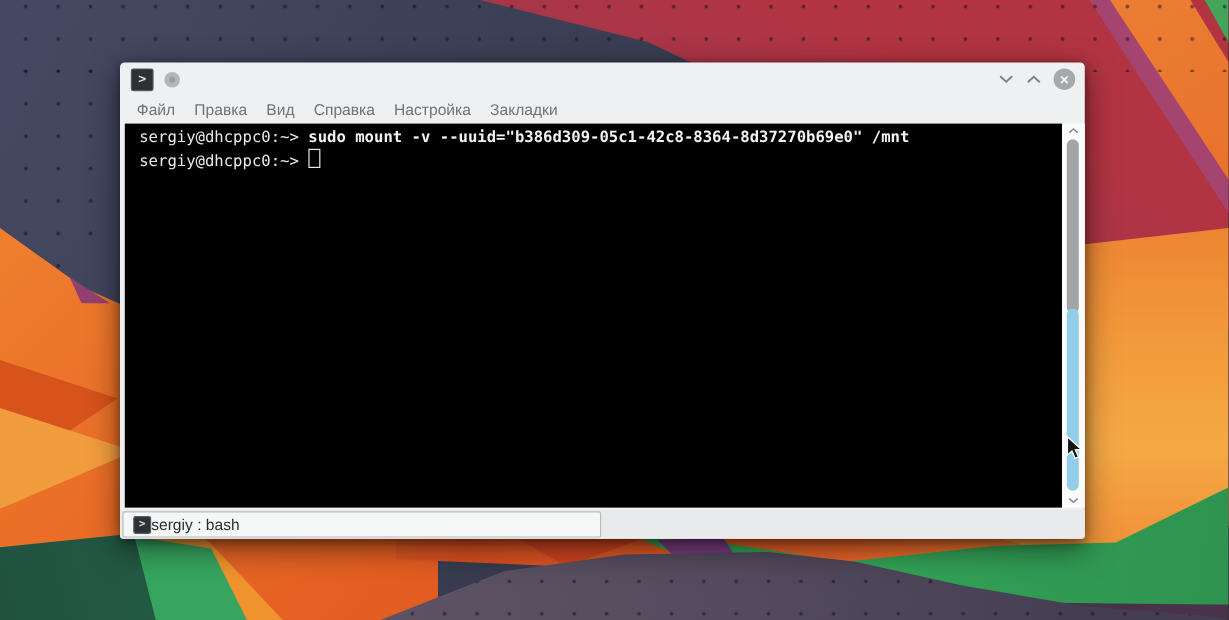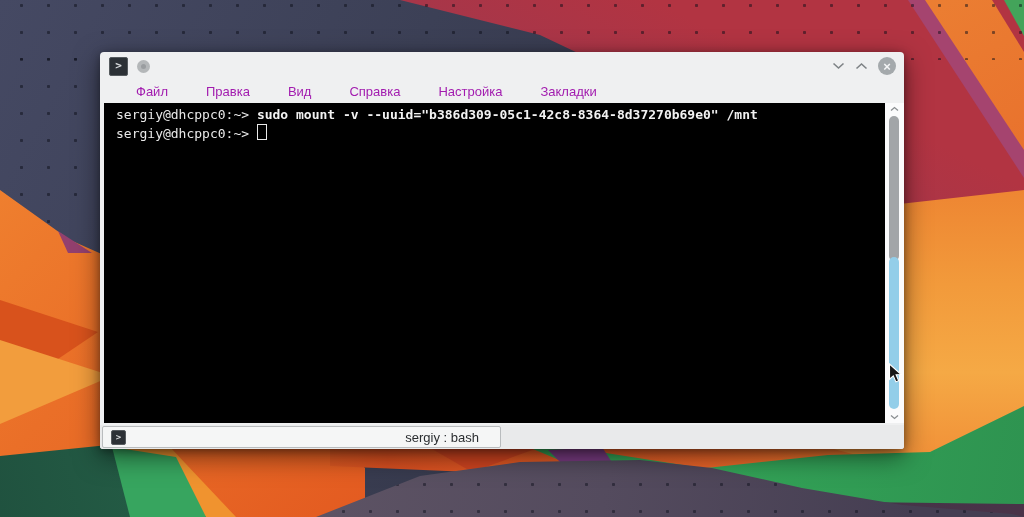--- a/index.html
+++ b/index.html
@@ -53,39 +53,39 @@
             line-height:16px;text-align:center;margin-left:1px;}
   .pin-btn{width:13px;height:13px;border-radius:50%;background:#b4b7b9;margin-left:9px;}
   .pin-btn::after{content:"";display:block;width:5px;height:5px;border-radius:50%;background:#9a9da0;margin:4px auto 0;}
   .wtitle{position:absolute;left:0;right:0;text-align:center;color:#a6a8aa;font-size:13px;pointer-events:none;}
   .controls{margin-left:auto;display:flex;align-items:center;gap:10px;}
   .ctrl{display:flex;align-items:center;justify-content:center;}
   .ctrl svg{display:block;}
   .close-btn{width:18px;height:18px;border-radius:50%;background:#a4a9ac;color:#f4f5f6;
              font-size:13px;font-weight:bold;line-height:17px;text-align:center;}
   .menubar{height:23px;flex:none;display:flex;align-items:center;padding-left:6px;}
-  .menu-item{font-size:13px;color:#a21caf;padding:0 8px;margin-left:22px;}
+  .menu-item{font-size:13px;color:#737373;padding:0 8px;}
   .term-row{height:320px;flex:none;display:flex;margin:0 0 2px 4px;}
   .term-screen{flex:1;background:#000;padding:3px 0 0 12px;overflow:hidden;}
   .term-line{white-space:pre;font-family:"DejaVu Sans Mono",monospace;font-size:13px;
              line-height:18px;color:#e9e9e9;}
   .t-cmd{font-weight:bold;color:#f2f2f2;}
   .t-cursor{display:inline-block;width:8px;height:14px;border:1px solid #e9e9e9;vertical-align:-2px;}
   .term-scroll{width:19px;flex:none;position:relative;background:#fbfbfc;}
   .scroll-track{position:absolute;left:4px;width:10px;top:13px;height:145px;background:#a2a5a8;border-radius:5px;}
   .scroll-thumb{position:absolute;left:4px;width:10px;top:154px;height:152px;background:#93cee9;border-radius:5px;}
   .scroll-arrow{position:absolute;left:5px;}
   .scroll-arrow.up{top:3px;} .scroll-arrow.down{bottom:3px;}
   .tabbar{height:24px;flex:none;position:relative;background:#e9eaeb;border-radius:0 0 3px 3px;}
   .tab{position:absolute;left:2px;top:1px;bottom:1px;width:397px;background:#f5f6f6;
        border:1px solid #b9bcbe;border-radius:2px;display:flex;align-items:center;}
   .tab-icon{width:13px;height:13px;background:#2c3136;border:1px solid #565b5f;border-radius:2px;
             color:#d8dbdd;font-family:"DejaVu Sans Mono",monospace;font-weight:bold;font-size:9px;
             line-height:12px;text-align:center;margin-left:8px;flex:none;}
-  .tab-label{flex:1;text-align:right;font-size:13px;color:#2b2e31;margin-right:21px;}
+  .tab-label{flex:1;text-align:left;font-size:13px;color:#2b2e31;margin-right:21px;}
   .pointer{position:absolute;left:888px;top:363px;}
 </style>
 </head>
 <body>
 
 <div class="stage">
 
   <div class="wp wp-base"></div>
   <div class="wp wp-red"></div>
   <div class="wp wp-streak-edge"></div>

